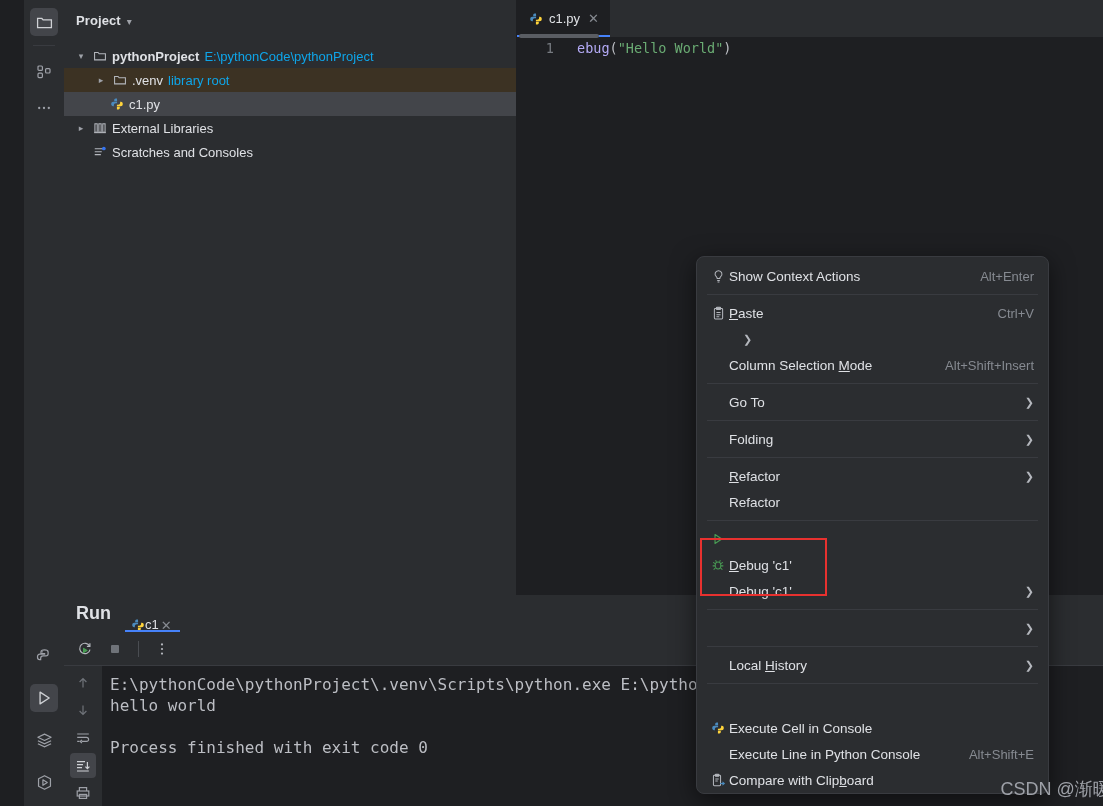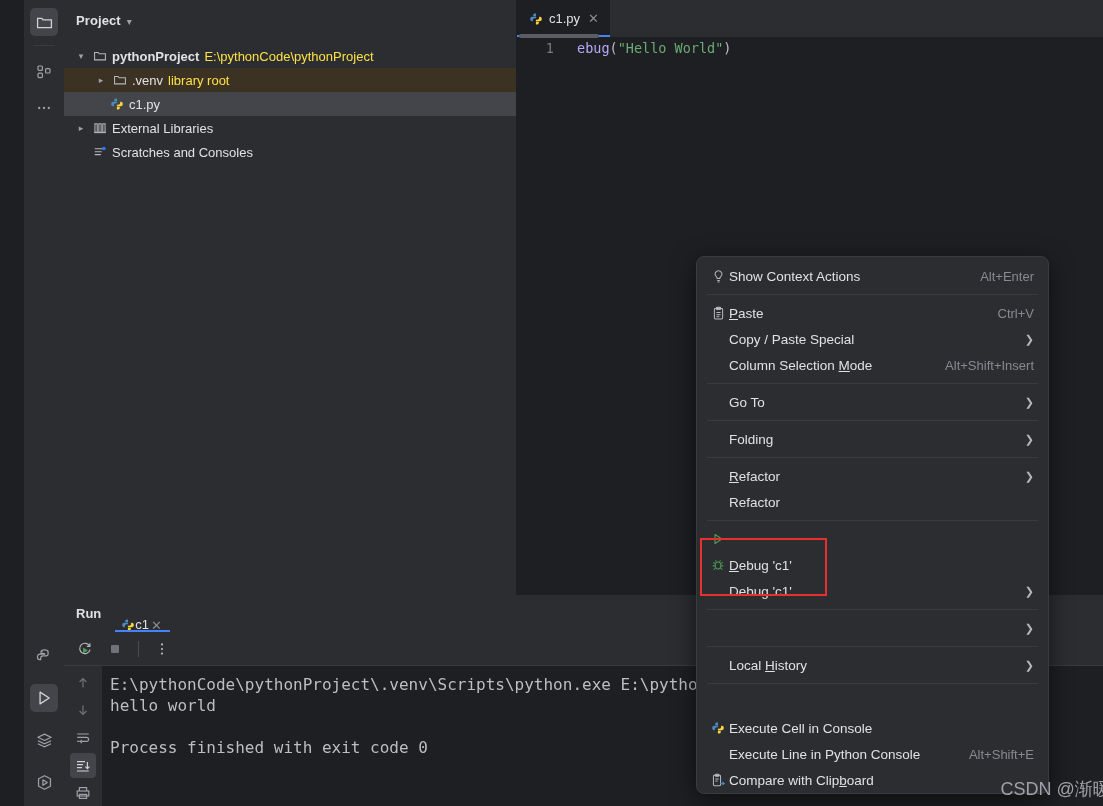--- a/index.html
+++ b/index.html
@@ -47,21 +47,21 @@
     padding-right: 8px; white-space: nowrap;
   }
   .tree-row.venv { background: #3c3223; }
   .tree-row.selected { background: #43454a; }
   .tw { width: 14px; display: inline-flex; justify-content: center; color: #9ea1a8; font-size: 9px; }
   .ind1 { padding-left: 10px; }
   .ind2 { padding-left: 30px; }
   .ind3 { padding-left: 46px; }
   .nm { color: #dfe1e5; }
   .nm.bold { font-weight: bold; }
-  .sub { color: #fde047; }
+  .sub { color: #0ea5e9; }
 
   
   .editor-area {
     position: absolute; left: 493px; top: 0; right: 0; height: 595px;
     background: #1e1f22;
   }
   .tab-strip { height: 37px; background: #2b2d30; display: flex; align-items: flex-end; }
   .tab {
     height: 37px; display: flex; align-items: center; gap: 6px;
     padding: 0 9px 0 12px; background: #1e1f22; position: relative;
@@ -88,21 +88,21 @@
 
   
   .run-panel {
     position: absolute; left: 40px; top: 595px; right: 0; bottom: 0;
     background: #1e1f22;
   }
   .run-tabs {
     height: 37px; background: #2b2d30; display: flex; align-items: center;
     padding-left: 12px; gap: 14px;
   }
-  .run-title { color: #dfe1e5; font-size: 13px; font-weight: bold; }
+  .run-title { color: #dfe1e5; font-size: 18px; font-weight: bold; }
   .run-tab {
     height: 37px; display: flex; align-items: flex-end; 
     padding: 0 6px; position: relative;
   }
   .run-tab-label { color: #dfe1e5; font-size: 13px; }
   .run-tab-underline {
     position: absolute; left: 0; bottom: 0; width: 100%; height: 2px; background: #4682fa;
   }
   .run-toolbar {
     height: 34px; background: #2b2d30; display: flex; align-items: center;
@@ -399,21 +399,20 @@
           <rect x="5.8" y="1.3" width="4.4" height="2.4" rx=".6" fill="#b4b7bd"></rect>
           <path d="M5.8 7h4.4M5.8 9.4h4.4M5.8 11.4h3"></path>
         </svg>
       </span>
       <span class="ctx-label"><u>P</u>aste</span>
       <span class="ctx-short">Ctrl+V</span>
     </div>
 
     <div class="ctx-item">
       <span class="ctx-ico"></span>
-      <span class="ctx-label">Copy / Paste Special</span>
       <span class="ctx-arrow">❯</span>
     </div>
 
     <div class="ctx-item">
       <span class="ctx-ico"></span>
       <span class="ctx-label">Column Selection <u>M</u>ode</span>
       <span class="ctx-short">Alt+Shift+Insert</span>
     </div>
 
     <div class="ctx-sep"></div>

